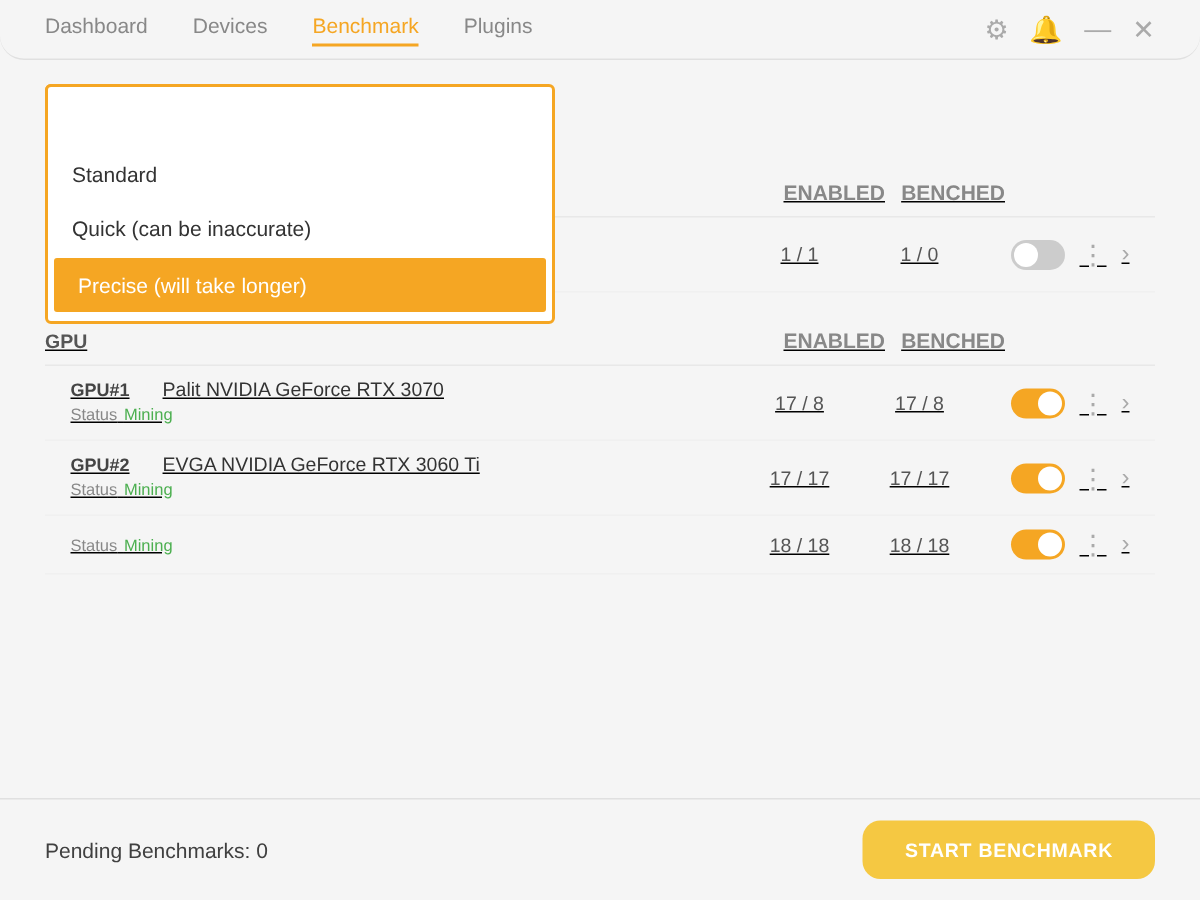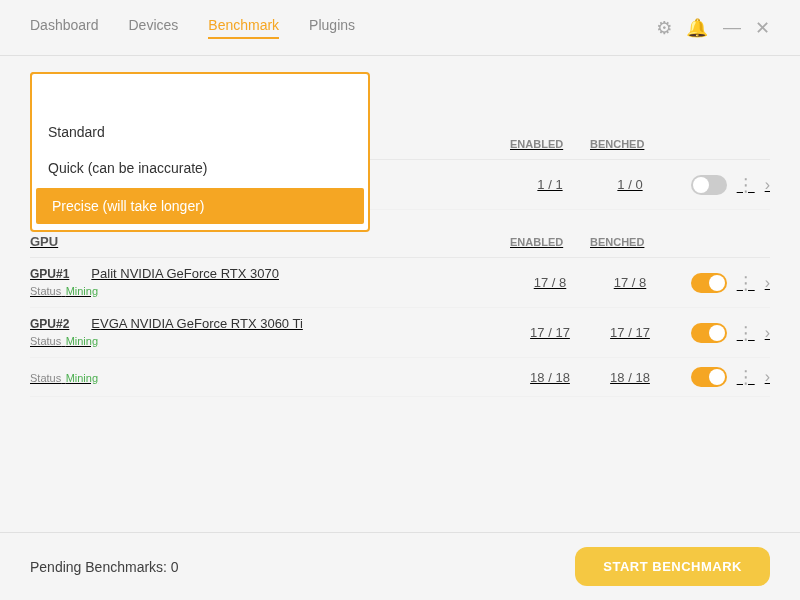--- a/index.html
+++ b/index.html
@@ -17,22 +17,23 @@
       background: #f5f5f5;
       display: flex;
       flex-direction: column;
     }
     
     .nav-bar {
       display: flex;
       align-items: center;
       padding: 0 30px;
       background: #f5f5f5;
-      height: 56px;
+      height: 40px;
       border-bottom: 1px solid #e0e0e0;
+      border-radius: 16px;
     }
     .nav-tabs {
       display: flex;
       align-items: center;
       gap: 30px;
       flex: 1;
     }
     .nav-tab {
       font-size: 14px;
       color: #888;
@@ -123,32 +124,32 @@
       padding: 8px 0 8px 0;
       border-bottom: 1px solid #e8e8e8;
     }
     .section-title {
       font-size: 13px;
       font-weight: 600;
       color: #555;
       flex: 1;
     }
     .col-header {
-      font-size: 11px;
+      font-size: 14px;
       font-weight: 600;
       color: #888;
       width: 80px;
-      text-align: left;
+      text-align: right;
     }
     .col-spacer { width: 100px; }
     
     .device-row {
       display: flex;
       align-items: center;
-      padding: 8px 0;
+      padding: 8px 17px;
       border-bottom: 1px solid #f0f0f0;
       justify-content: space-between;
     }
     .device-id {
       font-size: 12px;
       font-weight: 600;
       color: #444;
     }
     .device-name {
       font-size: 13px;

